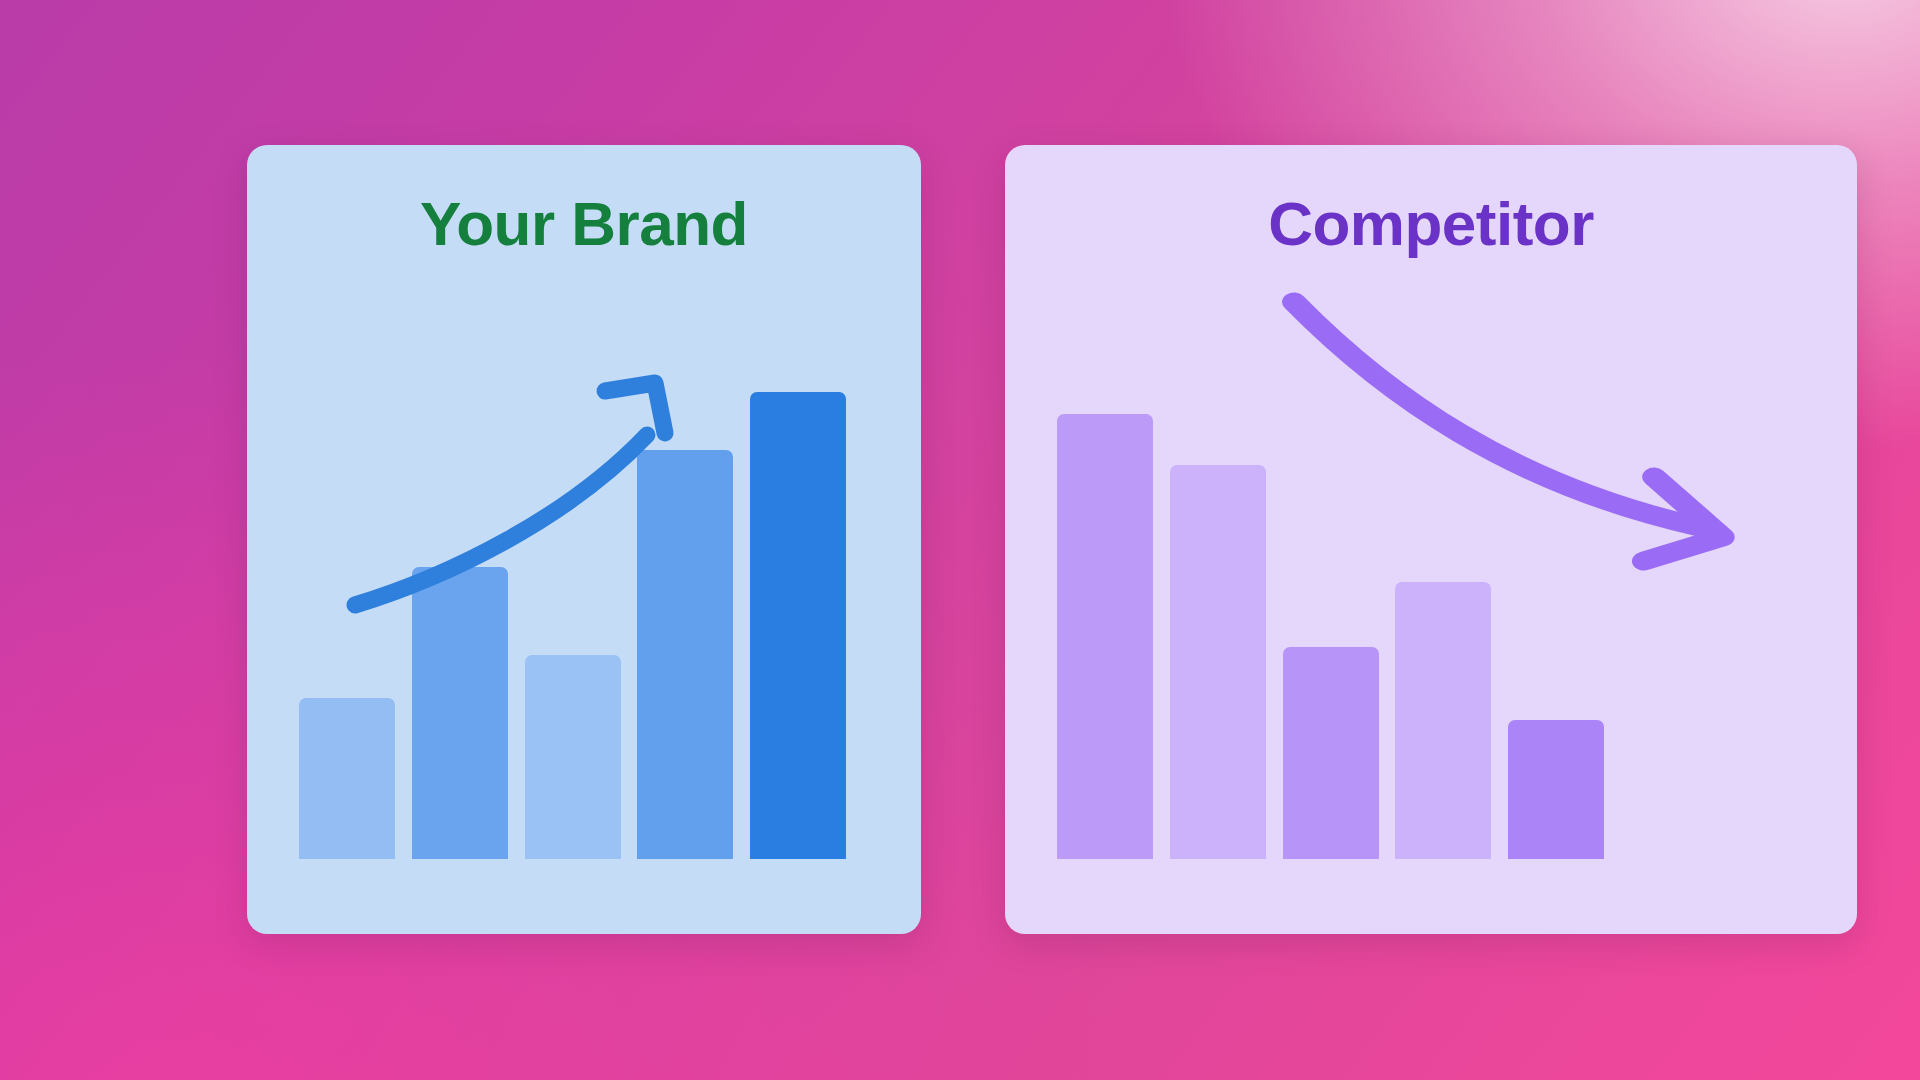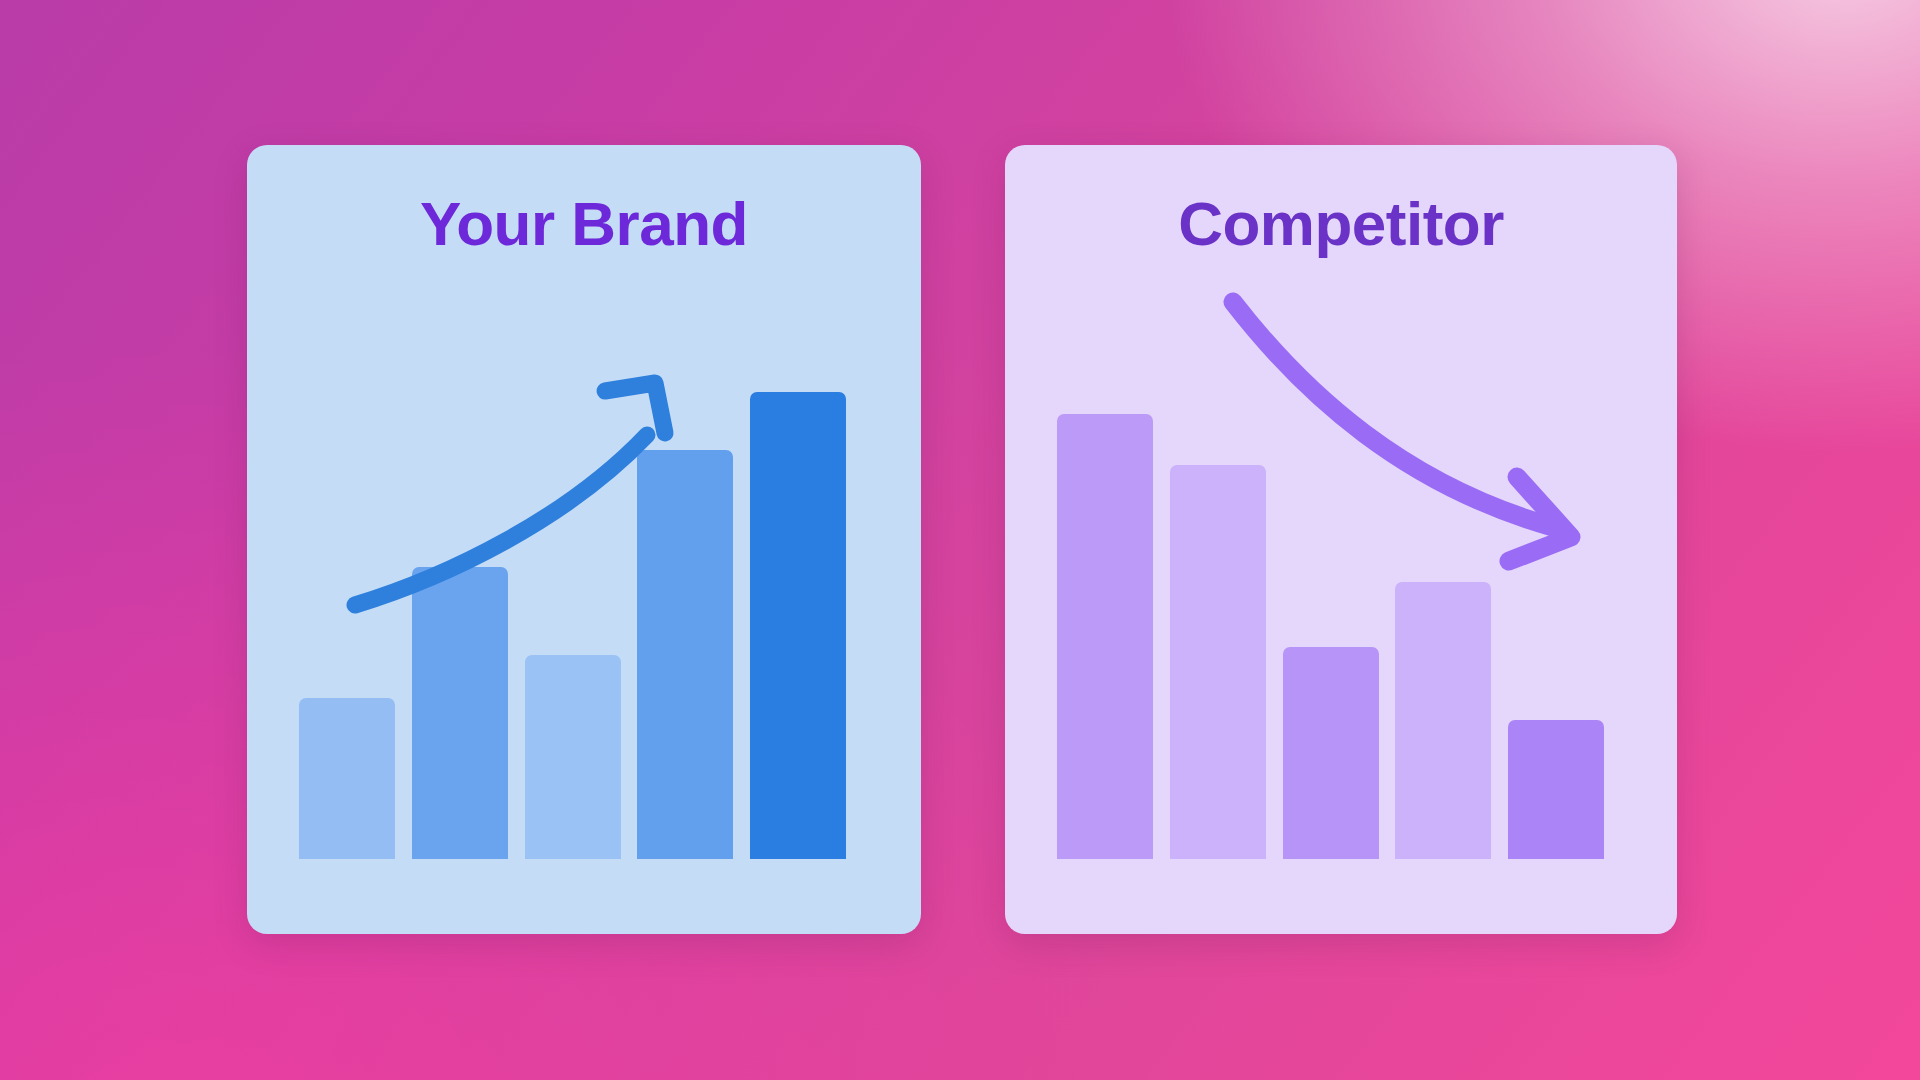--- a/index.html
+++ b/index.html
@@ -24,33 +24,34 @@
     position:absolute;
     border-radius:20px;
     box-shadow:0 10px 34px rgba(90,20,80,0.18);
     overflow:hidden;
   }
   #card-brand{
     left:247px;top:145px;width:674px;height:789px;
     background:#c5dcf7;
   }
   #card-comp{
-    left:1005px;top:145px;width:672px;height:789px;
+    left:1005px;top:145px;width:808px;height:789px;
     background:#e4d7fb;
+    padding-left:44px;
   }
   .card-title{
     position:absolute;left:0;right:0;top:48px;
     text-align:center;
     font-size:62px;
     font-weight:700;
     letter-spacing:-0.5px;
     line-height:1;
     white-space:nowrap;
   }
-  #title-brand{color:#6d28d9;}
+  #title-brand{color:#15803d;}
   #title-comp{color:#6a32c6;}
 
   
   .bars{
     position:absolute;
     left:0;right:0;
     bottom:0;
     height:100%;
   }
   .bar{

